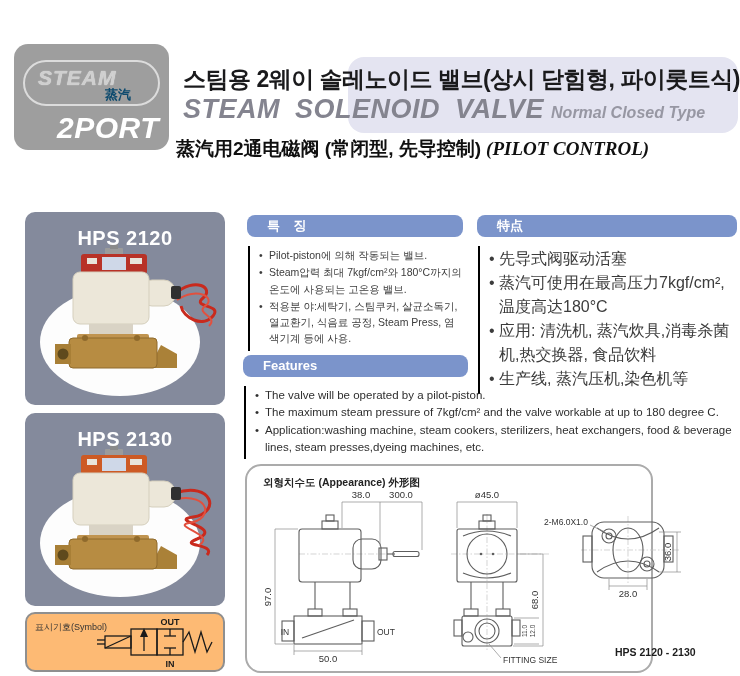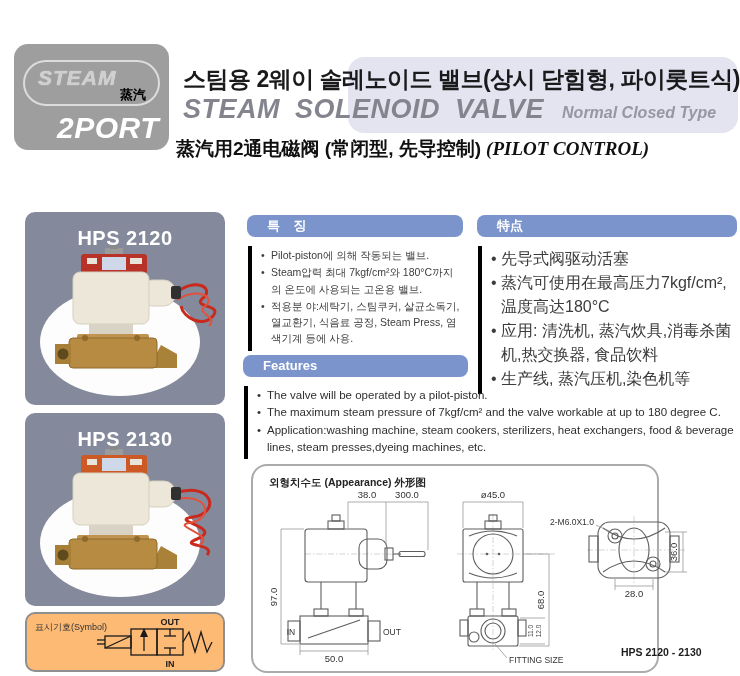--- a/index.html
+++ b/index.html
@@ -8,31 +8,31 @@
     font-family:"Liberation Sans","DejaVu Sans",sans-serif;overflow:hidden;
     -webkit-font-smoothing:antialiased;
   }
   
   .logo-block{position:absolute;left:14px;top:44px;width:155px;height:106px;
     background:#9e9e9e;border-radius:14px;}
   .steam-capsule{position:absolute;left:9px;top:16px;width:137px;height:46px;
     border:2px solid #dcdcdc;border-radius:23px;box-sizing:border-box;}
   .steam-text{position:absolute;left:13px;top:4px;font-size:21px;font-weight:bold;
     font-style:italic;color:#cfcfcf;letter-spacing:1px;text-shadow:0 0 1px #efefef;}
-  .steam-cn{position:absolute;left:95px;top:24px;font-size:13px;font-weight:bold;color:#000000;}
+  .steam-cn{position:absolute;left:80px;top:24px;font-size:13px;font-weight:bold;color:#0c4a6e;}
   .port-text{position:absolute;right:10px;bottom:5px;font-size:30px;font-weight:bold;
     font-style:italic;color:#ffffff;letter-spacing:0.5px;}
   .title-highlight{position:absolute;left:348px;top:57px;width:390px;height:76px;
     background:#e4e4f1;border-radius:16px;}
   .title-ko{position:absolute;left:183px;top:64px;font-size:23px;font-weight:bold;
     color:#1a1a1c;white-space:nowrap;letter-spacing:-0.5px;}
   .title-en-row{position:absolute;left:183px;top:94px;white-space:nowrap;}
   .title-en-main{font-size:27px;font-weight:bold;font-style:italic;color:#84848f;
     letter-spacing:0.5px;word-spacing:7px;}
-  .title-en-sub{font-size:16px;font-weight:bold;font-style:italic;color:#9797a3;margin-left:18px;}
+  .title-en-sub{font-size:16px;font-weight:bold;font-style:italic;color:#9797a3;margin-left:7px;}
   .title-cn-row{position:absolute;left:176px;top:136px;white-space:nowrap;}
   .title-cn-main{font-size:19px;font-weight:bold;color:#101010;}
   .title-cn-sub{font-family:"Liberation Serif","DejaVu Serif",serif;font-size:19px;
     font-weight:bold;font-style:italic;color:#101010;margin-left:5px;}
   
   .product-card{position:absolute;left:25px;width:200px;height:193px;
     background:#848a9c;border-radius:10px;overflow:hidden;}
   .card-1{top:212px;} .card-2{top:413px;}
   .model-label{position:relative;text-align:center;margin-top:15px;color:#ffffff;
     font-weight:bold;font-size:20px;letter-spacing:0.5px;z-index:2;}
@@ -43,29 +43,29 @@
   .symbol-svg{position:absolute;right:2px;top:1px;width:128px;height:54px;}
   
   .section{position:absolute;}
   .sec-ko{left:247px;top:215px;width:216px;}
   .sec-cn{left:477px;top:215px;width:260px;}
   .sec-en{left:243px;top:355px;width:494px;}
   .banner{height:22px;background:#7b94cb;border-radius:8px;color:#ffffff;
     font-weight:bold;font-size:13px;line-height:22px;padding-left:20px;box-sizing:border-box;}
   .banner-ko{letter-spacing:5px;}
   .sec-en .banner{width:225px;}
-  .bullets{margin-top:9px;margin-left:1px;border-left:4px solid #000000;
+  .bullets{margin-top:9px;margin-left:1px;border-left:2px solid #000000;
     padding:1px 0 3px 8px;}
   .bullet{position:relative;padding-left:11px;color:#3c3c3c;}
   .bullet::before{content:"•";position:absolute;left:1px;top:0;}
   .sec-ko .bullet{font-size:10.5px;line-height:1.55;margin-bottom:1px;}
   .sec-cn .bullet{font-size:16px;line-height:1.5;}
   .sec-en .bullet{font-size:11.5px;line-height:1.5;color:#2e2e2e;}
   
-  .drawing-box{position:absolute;left:251px;top:464px;width:408px;height:209px;
+  .drawing-box{position:absolute;left:245px;top:464px;width:408px;height:209px;
     border:2px solid #ababab;border-radius:16px;box-sizing:border-box;background:#fff;}
   .drawing-title{position:absolute;left:16px;top:10px;font-size:10.5px;
     font-weight:bold;color:#222;}
   .drawing-svg{position:absolute;left:0;top:0;width:488px;height:205px;}
   .dim{fill:#333;font-size:9.5px;font-family:"Liberation Sans",sans-serif;}
   .dim-sm{fill:#444;font-size:6.5px;font-family:"Liberation Sans",sans-serif;}
   .lbl{fill:#333;font-size:8.5px;font-family:"Liberation Sans",sans-serif;}
   .model-range{fill:#1d1d1d;font-size:10.5px;font-weight:bold;font-family:"Liberation Sans",sans-serif;}
 </style>
 </head>

